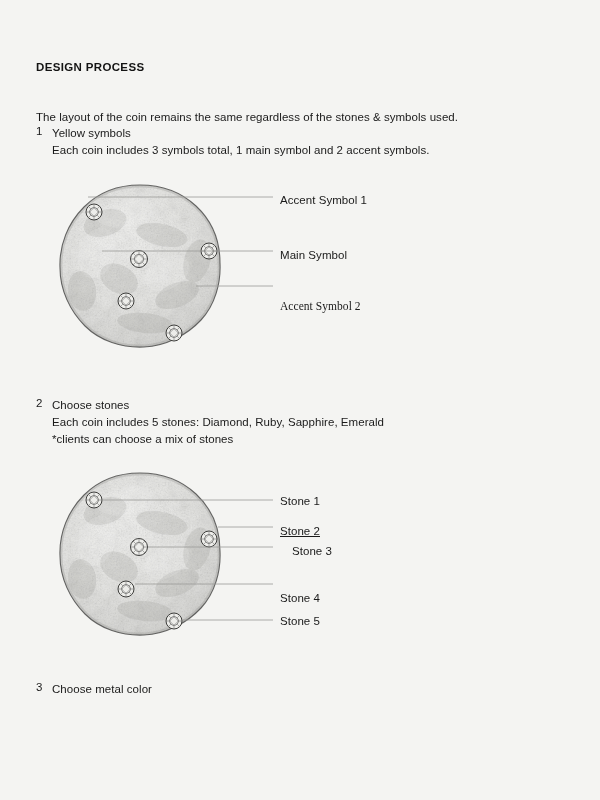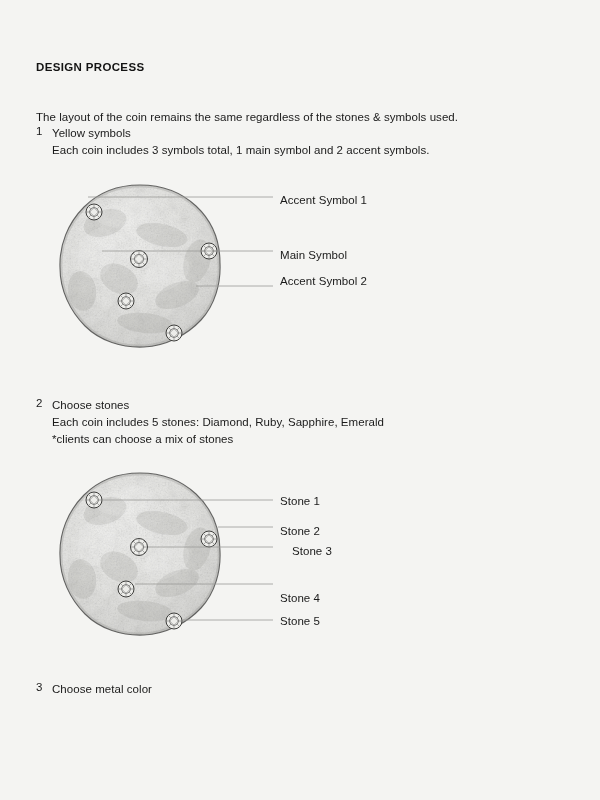--- a/index.html
+++ b/index.html
@@ -299,21 +299,21 @@
       <g stroke="#9a9a98" stroke-width="0.8" fill="none">
         <line x1="88" y1="14" x2="273" y2="14"></line>
         <line x1="102" y1="68" x2="273" y2="68"></line>
         <line x1="196" y1="103" x2="273" y2="103"></line>
       </g>
     </svg>
   </div>
 
   <div class="label" style="left:280px; top:194px;">Accent Symbol 1</div>
   <div class="label" style="left:280px; top:249px;">Main Symbol</div>
-  <div class="label" style="left:280px; top:275px;">Accent Symbol 2</div>
+  <div class="label" style="left:280px; top:300px;font-family:Liberation Serif, serif;">Accent Symbol 2</div>
 
   <div class="step" id="step2">
     <div class="step-row">
       <span class="step-num">2</span>
       <span class="step-body">
         <span class="step-line step-title">Choose stones</span>
         <span class="step-line">Each coin includes 5 stones: Diamond, Ruby, Sapphire, Emerald</span>
         <span class="step-line">*clients can choose a mix of stones</span>
       </span>
     </div>
@@ -486,21 +486,21 @@
         <line x1="103" y1="29" x2="273" y2="29"></line>
         <line x1="218" y1="56" x2="273" y2="56"></line>
         <line x1="148" y1="76" x2="273" y2="76"></line>
         <line x1="135" y1="113" x2="273" y2="113"></line>
         <line x1="183" y1="149" x2="273" y2="149"></line>
       </g>
     </svg>
   </div>
 
   <div class="label" style="left:280px; top:495px;">Stone 1</div>
-  <div class="label" style="left:280px; top:525px;">Stone 2</div>
+  <div class="label" style="left:280px; top:525px;text-decoration:underline;">Stone 2</div>
   <div class="label" style="left:292px; top:545px;">Stone 3</div>
   <div class="label" style="left:280px; top:592px;text-align:right;">Stone 4</div>
   <div class="label" style="left:280px; top:615px;text-align:center;">Stone 5</div>
 
   <div class="step" id="step3">
     <div class="step-row">
       <span class="step-num">3</span>
       <span class="step-body">
         <span class="step-line step-title">Choose metal color</span>
       </span>

